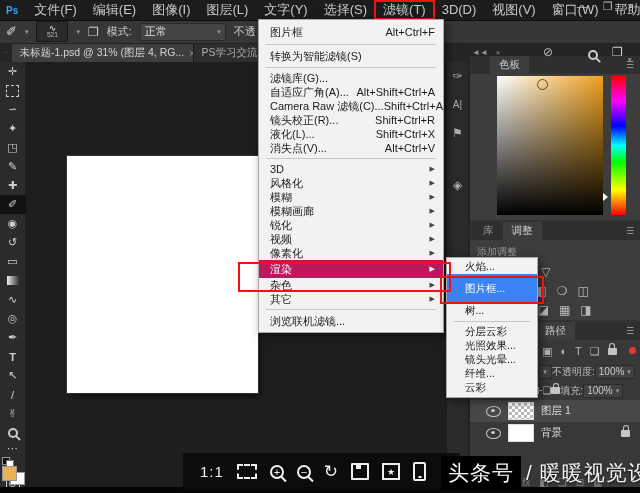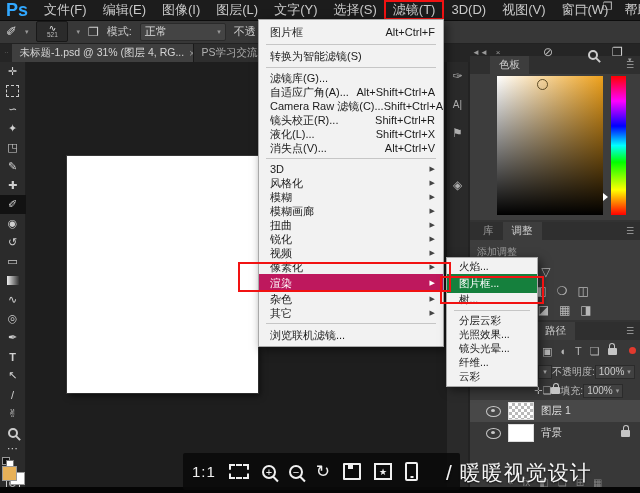--- a/index.html
+++ b/index.html
@@ -2,21 +2,21 @@
 <html><head>
 <meta charset="utf-8">
 <style>
   html,body{margin:0;padding:0}
   body{width:640px;height:493px;position:relative;overflow:hidden;background:#232323;
        font-family:"Liberation Sans","DejaVu Sans",sans-serif;color:#ccc}
   .abs{position:absolute}
   
   #menubar{left:0;top:0;width:640px;height:20px;background:#1c1c1c;border-bottom:1px solid #0d0d0d;
            display:flex;align-items:center;z-index:10}
-  #pslogo{color:#31a8ff;font-weight:bold;font-size:18px;margin:0 8px 0 6px}
+  #pslogo{color:#31a8ff;font-weight:bold;font-size:10px;margin:0 8px 0 6px}
   .mbi{font-size:13px;color:#c9c9c9;padding:0 8px;line-height:18px;white-space:nowrap}
   .mbi.annot{outline:2px solid #f11212;outline-offset:-1px}
   #winctl{position:absolute;right:6px;top:0;display:flex;gap:15px;font-size:11px;color:#bdbdbd}
   
   #optionsbar{left:0;top:20px;width:640px;height:24px;background:#373737;border-bottom:1px solid #222;
               display:flex;align-items:center;gap:8px;padding-left:6px;box-sizing:border-box;z-index:5}
   .ob-caret{font-size:7px;color:#999}
   #brushpreview{width:30px;height:19px;background:#2b2b2b;border:1px solid #191919;border-radius:2px;
                 display:flex;flex-direction:column;align-items:center;justify-content:center;line-height:1}
   #brushpreview .squig{color:#eee;font-size:9px;height:8px}
@@ -102,28 +102,28 @@
                box-shadow:3px 3px 9px rgba(0,0,0,.5);z-index:40;padding:3px 0;box-sizing:border-box;color:#1b1b1b}
   .mi{height:14px;display:flex;align-items:center;padding:0 8px 0 11px;font-size:11px;white-space:nowrap}
   .mi.h16{height:16px}.mi.h18{height:18px}
   .mi .sc{margin-left:auto}
   .mi .ar{margin-left:auto;font-size:7px;color:#444}
   .mi.hl{background:#be185d;color:#fff}.mi.hl .ar{color:#fff}
   .msep{height:1px;background:#c6c6c6;margin:3px 7px}
   
   #render-submenu{left:446px;top:257px;width:92px;background:#f2f2f2;border:1px solid #a9a9a9;
                   box-shadow:3px 3px 9px rgba(0,0,0,.5);z-index:45;padding:2px 0;box-sizing:border-box;color:#1b1b1b}
-  .smi{height:14px;display:flex;align-items:center;padding:0 6px 0 12px;font-size:10.5px;white-space:nowrap}
-  .smi.hl{height:19px;background:#15803d;color:#fff}
+  .smi{height:14px;display:flex;align-items:center;padding:0 6px 0 18px;font-size:10.5px;white-space:nowrap}
+  .smi.hl{height:30px;background:#3b82f6;color:#fff}
   
   .annotbox{border:2px solid #f11212;z-index:50;background:transparent}
   
   #blackstrip{left:0;top:487px;width:640px;height:6px;background:#050505;z-index:55}
   #bottombar{left:183px;top:453px;width:277px;height:37px;background:rgba(10,10,10,.88);border-radius:2px;
-             z-index:60;display:flex;align-items:center;gap:13px;padding:0 9px;box-sizing:border-box;color:#f0f0f0}
+             z-index:60;display:flex;align-items:center;gap:13px;padding:0 17px;box-sizing:border-box;color:#f0f0f0}
   #zoomratio{font-size:15px;letter-spacing:1px}
   .fitbox{width:16px;height:11px;border:2px dashed #f0f0f0}
   .mag.b{width:14px;height:14px;border-color:#f0f0f0;font-size:11px;color:#f0f0f0}
   .mag.b::after{background:#f0f0f0;width:7px}
   .rot{font-size:17px;line-height:17px}
   .floppy{width:14px;height:13px;border:2px solid #f0f0f0;border-radius:1px;position:relative}
   .floppy::before{content:"";position:absolute;top:0;left:3px;width:5px;height:4px;background:#f0f0f0}
   .starbox{width:14px;height:13px;border:2px solid #f0f0f0;display:flex;align-items:center;justify-content:center;
            font-size:9px;color:#f0f0f0}
   .phone{width:9px;height:15px;border:2px solid #f0f0f0;border-radius:2px;position:relative}
@@ -420,24 +420,20 @@
     </div>
   <div class="mi">
       <span>模糊</span>
       <span class="ar">▶</span>
     </div>
   <div class="mi">
       <span>模糊画廊</span>
       <span class="ar">▶</span>
     </div>
   <div class="mi">
-      <span>扭曲</span>
-      <span class="ar">▶</span>
-    </div>
-  <div class="mi">
       <span>锐化</span>
       <span class="ar">▶</span>
     </div>
   <div class="mi">
       <span>视频</span>
       <span class="ar">▶</span>
     </div>
   <div class="mi">
       <span>像素化</span>
       <span class="ar">▶</span>
@@ -496,14 +492,15 @@
   <span id="zoomratio">1:1</span>
   <span class="fitbox"></span>
   <span class="mag b">+</span>
   <span class="mag b">−</span>
   <span class="rot">↻</span>
   <span class="floppy"></span>
   <span class="starbox">★</span>
   <span class="phone"></span>
 </div>
 <div id="watermark" class="abs">
+  <span id="wmbadge">头条号</span>
   <span id="wmrest"> / 暖暖视觉设计</span>
 </div>
 
 </body></html>

